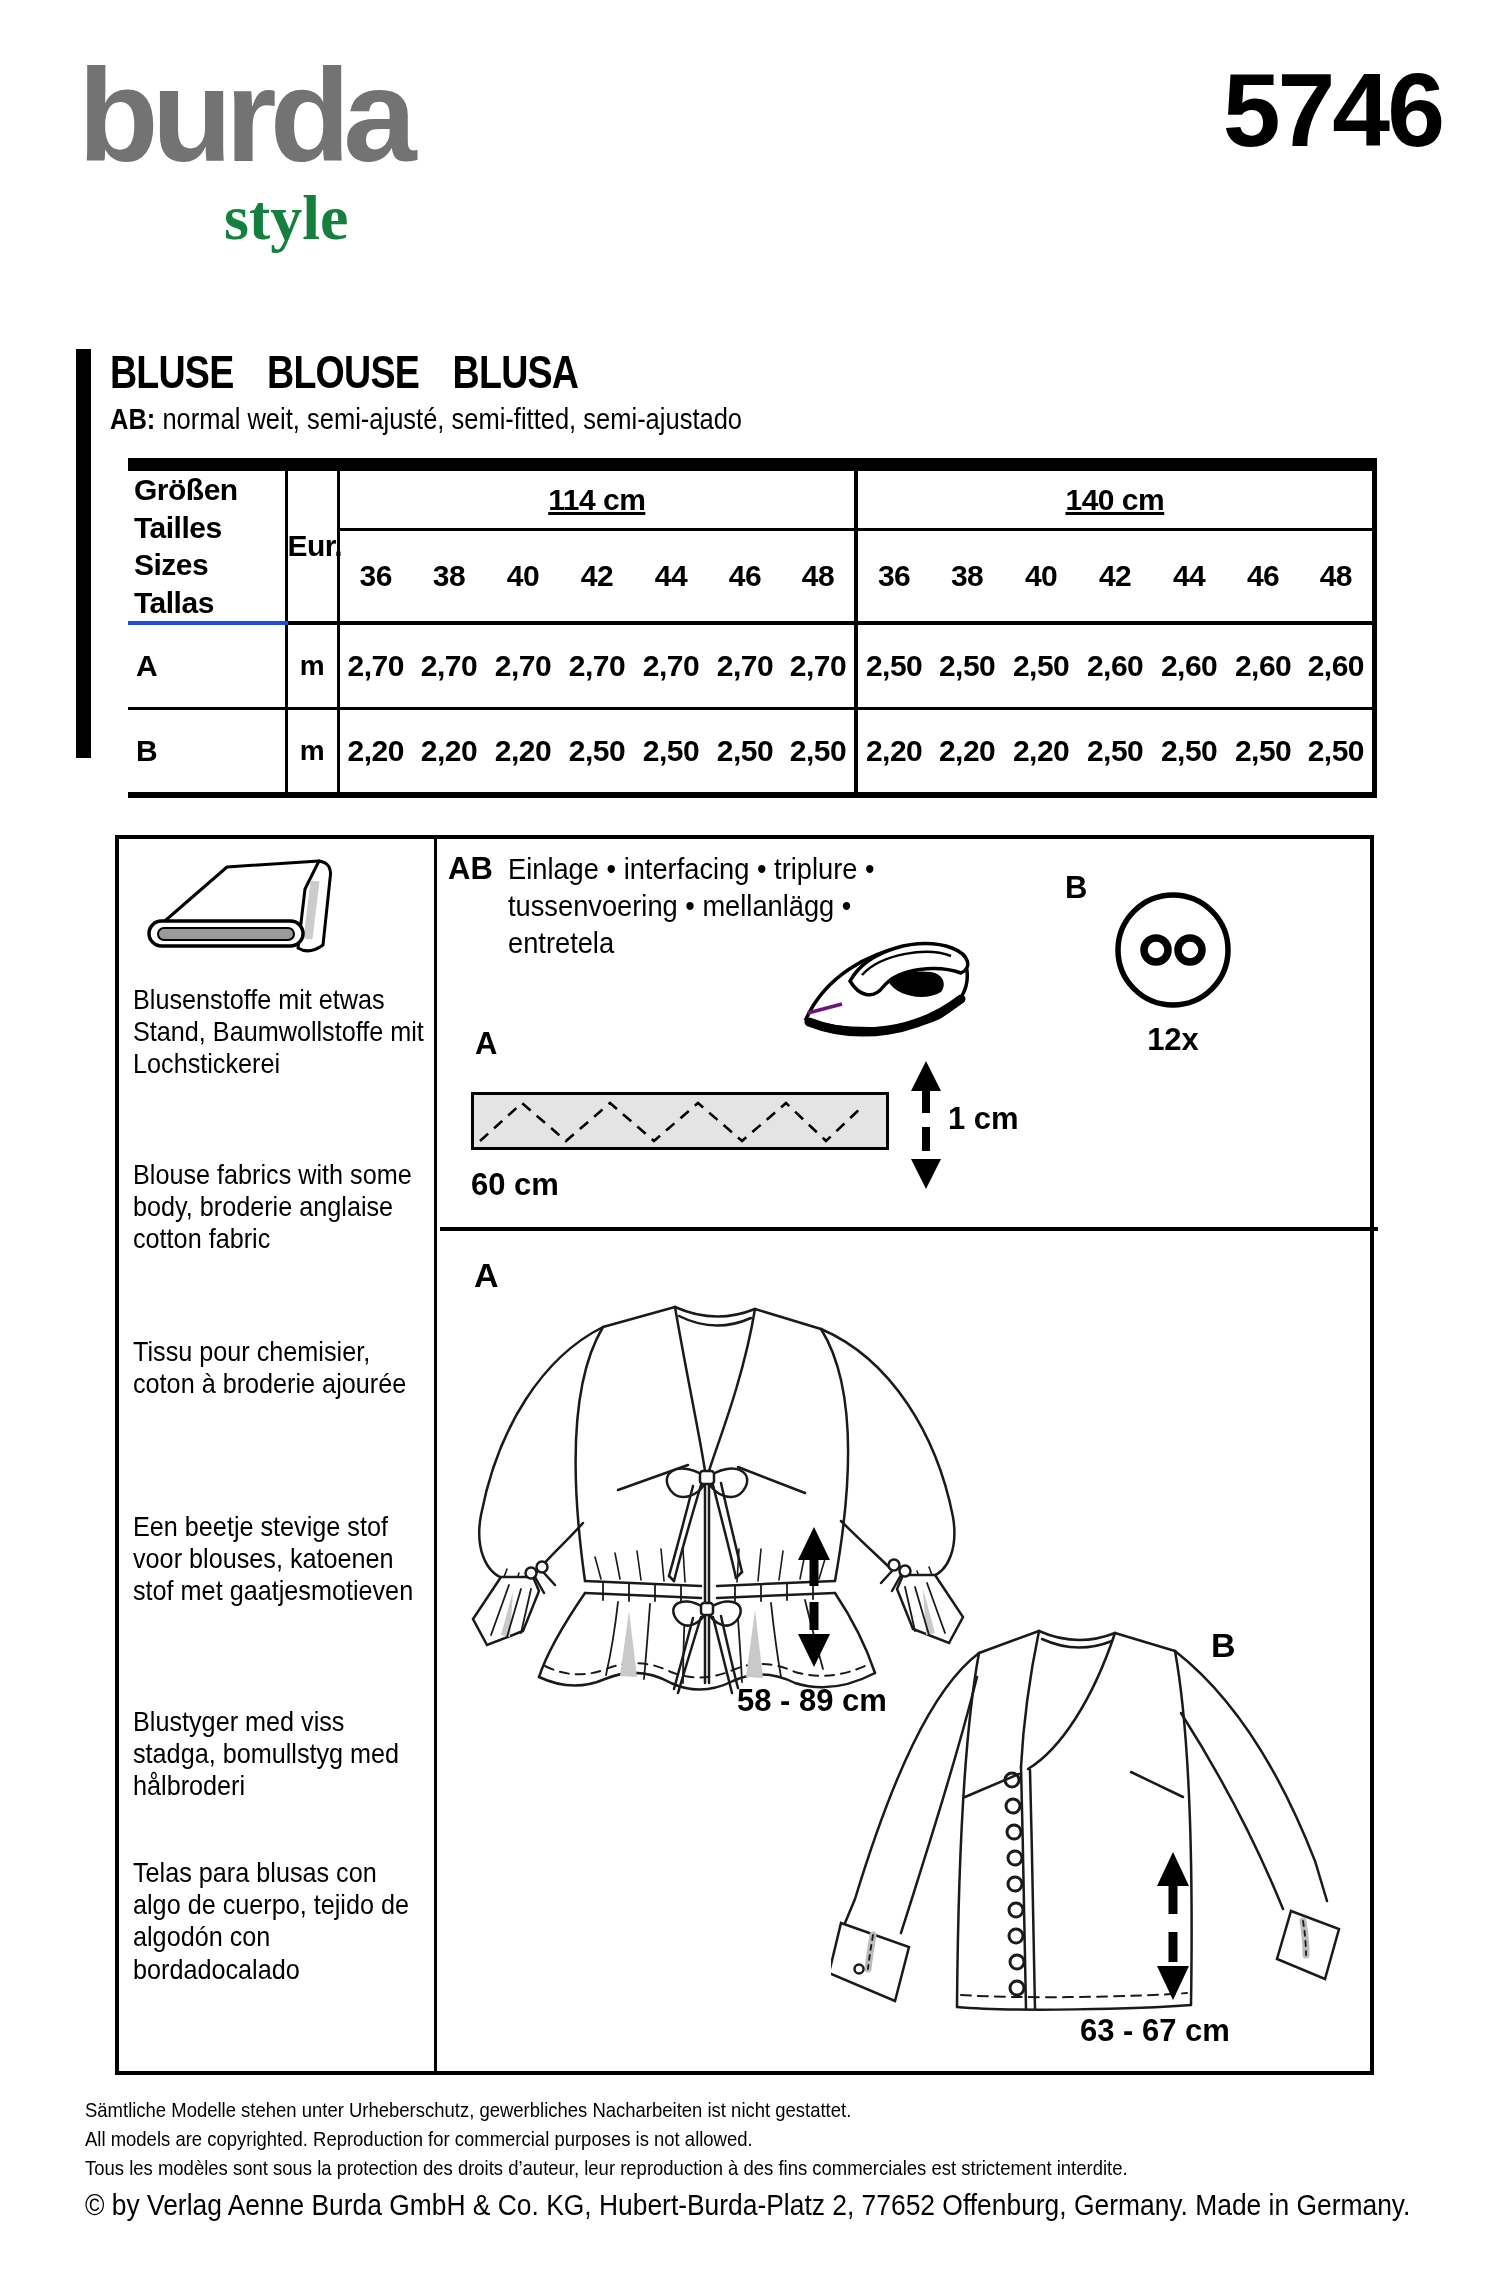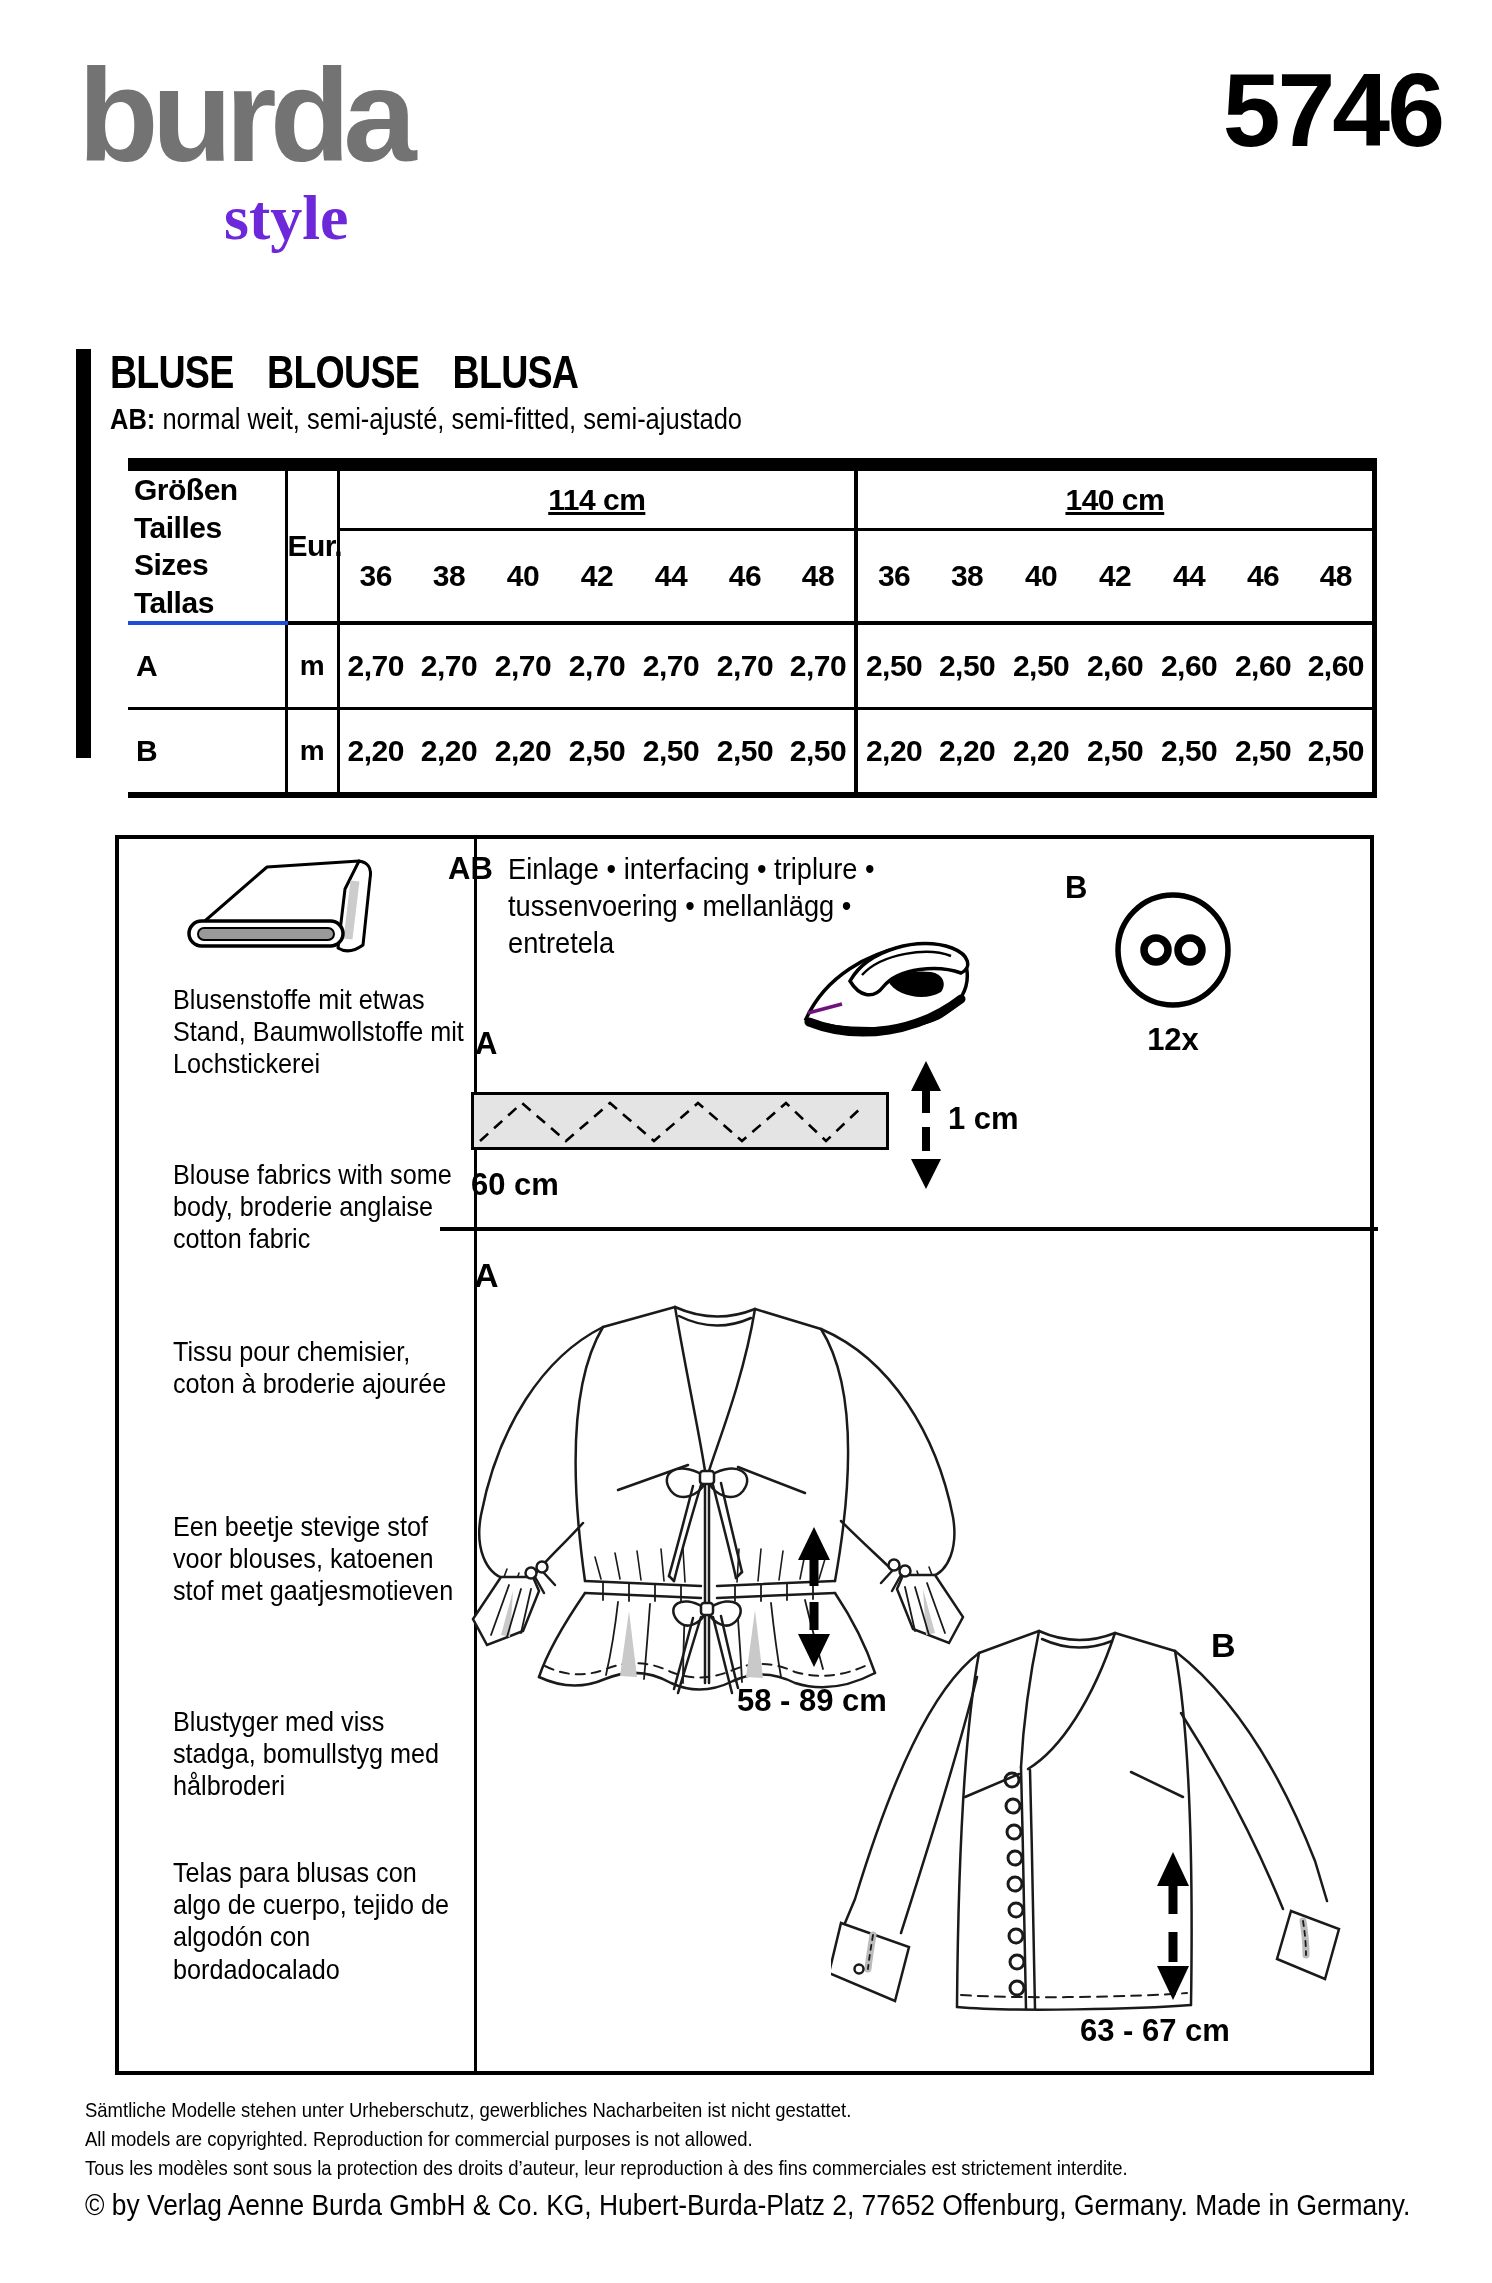--- a/index.html
+++ b/index.html
@@ -3,21 +3,21 @@
 <meta charset="utf-8">
 <style>
   html,body{margin:0;padding:0;background:#fff;}
   .page{position:relative;width:1492px;height:2283px;background:#fff;overflow:hidden;
         font-family:"Liberation Sans",sans-serif;color:#000;}
 
   
   .logo-burda{position:absolute;left:78px;top:50px;font-size:132px;font-weight:bold;
               color:#737373;letter-spacing:-7px;line-height:1;}
   .logo-style{position:absolute;left:224px;top:186px;font-family:"Liberation Serif",serif;
-              font-weight:bold;color:#6d28d9;font-size:64px;line-height:1;}
+              font-weight:bold;color:#15803d;font-size:64px;line-height:1;}
   .pattern-number{position:absolute;right:50px;top:58px;font-size:104px;font-weight:bold;
                   letter-spacing:-3px;line-height:1;}
 
   
   .title-bar{position:absolute;left:76px;top:349px;width:15px;height:409px;background:#000;}
   .title-heading{position:absolute;left:110px;top:344px;font-size:47px;font-weight:bold;
                  letter-spacing:-1px;word-spacing:30px;transform:scaleX(.8);transform-origin:0 0;
                  white-space:nowrap;}
   .title-sub{position:absolute;left:110px;top:402px;font-size:30px;transform:scaleX(.85);
              transform-origin:0 0;white-space:nowrap;}
@@ -37,21 +37,21 @@
   .yardage .sizes-row th{height:72px;border-bottom:4px solid #000;}
   .yardage .row-a td{height:82px;border-bottom:3px solid #000;}
   .yardage .row-b td{height:82px;border-bottom:6px solid #000;}
   .yardage .view-cell{text-align:left;padding-left:8px;font-size:30px;border-right:3px solid #000;}
   .yardage .unit-cell{border-right:3px solid #000;font-size:28px;}
 
   
   .main-box{position:absolute;left:115px;top:835px;width:1259px;height:1240px;
             border:4px solid #000;box-sizing:border-box;}
   .sidebar{position:absolute;left:0;top:0;width:318px;height:100%;border-right:3px solid #000;
-           box-sizing:border-box;margin-left:40px;}
+           box-sizing:border-box;}
   .fabric-note{position:absolute;left:14px;width:330px;font-size:28px;line-height:1.15;
                transform:scaleX(.9);transform-origin:0 0;}
   .right-col{position:absolute;left:321px;top:0;width:938px;height:100%;}
   .notions-sec{position:absolute;left:0;top:0;width:100%;height:388px;
                border-bottom:4px solid #000;box-sizing:content-box;}
   .views-sec{position:absolute;left:0;top:392px;width:100%;height:844px;}
 
   .lbl{font-weight:bold;font-size:31px;position:absolute;line-height:1;}
   .if-lines{position:absolute;left:68px;top:12px;font-size:29px;line-height:1.28;
             transform:scaleX(.94);transform-origin:0 0;white-space:nowrap;}

